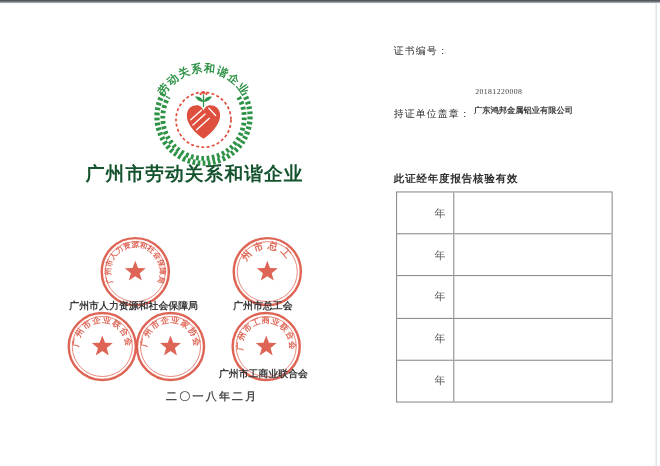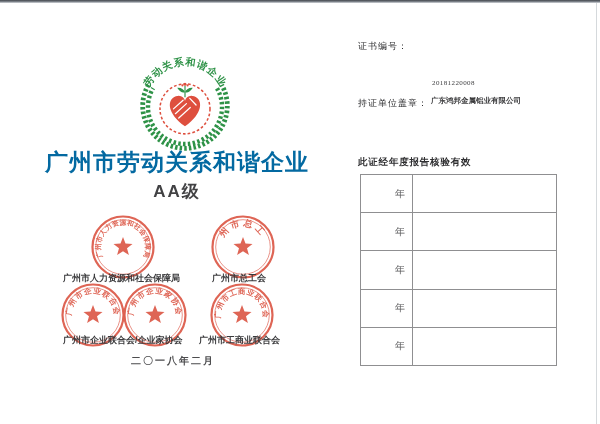--- a/index.html
+++ b/index.html
@@ -9,32 +9,32 @@
     position:relative;
   }
   .page{position:absolute;inset:0;background:#ffffff;}
   .scan-top-edge{position:absolute;left:0;top:0;width:600px;height:3px;
     background:linear-gradient(to bottom,#42464c,#8d939b 70%,#e8eaec);}
   .scan-right-edge{position:absolute;top:3px;bottom:0;right:3px;width:1px;background:#d5d9dc;}
 
   
   .logo{position:absolute;left:135px;top:56px;width:100px;height:100px;}
   .title{position:absolute;left:12px;top:147px;width:330px;text-align:center;
-    font-size:23px;font-weight:700;color:#0369a1;letter-spacing:1px;}
+    font-size:17px;font-weight:700;color:#14532d;letter-spacing:1px;}
   .grade{position:absolute;left:12px;top:180px;width:330px;text-align:center;
     font-size:17px;font-weight:700;color:#424244;letter-spacing:2px;}
 
   .seal{position:absolute;width:66px;height:66px;opacity:.92;}
   .seal text{fill:#dc5847;font-weight:700;font-family:"Liberation Sans",sans-serif;}
   .seal.s13 text{font-size:6.8px;letter-spacing:.2px;}
   .seal.s6 text{font-size:8.8px;letter-spacing:3px;}
   .seal.s8 text{font-size:7.6px;letter-spacing:1px;}
   .seal.s9 text{font-size:7.4px;letter-spacing:.8px;}
   .seal-label{position:absolute;font-size:9px;font-weight:700;color:#3a3a3c;white-space:nowrap;}
-  .issue-date{position:absolute;left:8px;top:354px;width:330px;text-align:center;
+  .issue-date{position:absolute;left:28px;top:354px;width:330px;text-align:center;
     font-size:10px;font-weight:700;color:#4c4c4e;letter-spacing:2px;}
 
   
   .field-label{position:absolute;font-size:9px;font-weight:400;color:#2e2e30;letter-spacing:1px;white-space:nowrap;}
   .field-value{position:absolute;font-family:"Liberation Serif",serif;color:#3c3c3e;white-space:nowrap;}
   .cert-label{left:358px;top:40px;}
   .cert-value{left:432px;top:43px;font-size:7px;letter-spacing:.4px;margin-top:36px;}
   .holder-label{left:358px;top:97px;}
   .holder-value{left:431px;top:96px;font-size:7.5px;font-weight:bold;}
   .verify-heading{position:absolute;left:358px;top:156px;font-size:9.5px;font-weight:700;
@@ -81,21 +81,20 @@
       <path d="M52,43 C52,38 52,35 52,31" fill="none" stroke="#2e9247" stroke-width="1.2"></path>
       <path d="M51.5,38 C47.5,38 45.5,35.5 44,33 C47.5,32.5 50.8,34.5 51.8,37.5 Z" fill="#2e9247"></path>
       <path d="M52.5,38 C56.5,38 58.5,35.5 60,33 C56.5,32.5 53.2,34.5 52.2,37.5 Z" fill="#2e9247"></path>
       <circle cx="52" cy="29.3" r="1.6" fill="#de4f3e"></circle>
       <circle cx="49.3" cy="30.6" r="1.1" fill="#de4f3e"></circle>
       <circle cx="54.7" cy="30.6" r="1.1" fill="#de4f3e"></circle>
     </g>
   </svg>
 
   <div class="title">广州市劳动关系和谐企业</div>
-  <div class="grade">AA级</div>
 
   <svg class="seal s13" style="left:90px;top:214px" viewBox="0 0 66 66">
     <circle cx="33" cy="33" r="30.5" fill="none" stroke="#dc5847" stroke-width="2.2"></circle>
     <circle cx="33" cy="33" r="27.3" fill="none" stroke="#dc5847" stroke-width="0.7"></circle>
     <path d="M33,23 L30.5,29.6 L23.5,29.9 L29,34.3 L27.1,41.1 L33,37.2 L38.9,41.1 L37,34.3 L42.5,29.9 L35.5,29.6 Z" fill="#dc5847"></path>
     <defs>
         <path id="arcA" d="M12.6,42.5 A22.5,22.5 0 1 1 53.4,42.5"></path>
       </defs>
     <text><textPath href="#arcA" startOffset="50%" text-anchor="middle">广州市人力资源和社会保障局</textPath></text>
   </svg>
@@ -131,21 +130,20 @@
     <circle cx="33" cy="33" r="27.3" fill="none" stroke="#dc5847" stroke-width="0.7"></circle>
     <path d="M33,23 L30.5,29.6 L23.5,29.9 L29,34.3 L27.1,41.1 L33,37.2 L38.9,41.1 L37,34.3 L42.5,29.9 L35.5,29.6 Z" fill="#dc5847"></path>
     <defs>
         <path id="arcE" d="M12.2,38.6 A21.5,21.5 0 1 1 53.8,38.6"></path>
       </defs>
     <text><textPath href="#arcE" startOffset="50%" text-anchor="middle">广州市工商业联合会</textPath></text>
   </svg>
 
   <div class="seal-label" style="left:63px;top:272px">广州市人力资源和社会保障局</div>
   <div class="seal-label" style="left:212px;top:272px">广州市总工会</div>
-  <div class="seal-label" style="left:63px;top:334px">广州市企业联合会/企业家协会</div>
   <div class="seal-label" style="left:199px;top:334px">广州市工商业联合会</div>
 
   <div class="issue-date">二〇一八年二月</div>
 
   <div class="field-label cert-label">证书编号：</div>
   <div class="field-value cert-value">20181220008</div>
 
   <div class="field-label holder-label">持证单位盖章：</div>
   <div class="field-value holder-value">广东鸿邦金属铝业有限公司</div>
 

